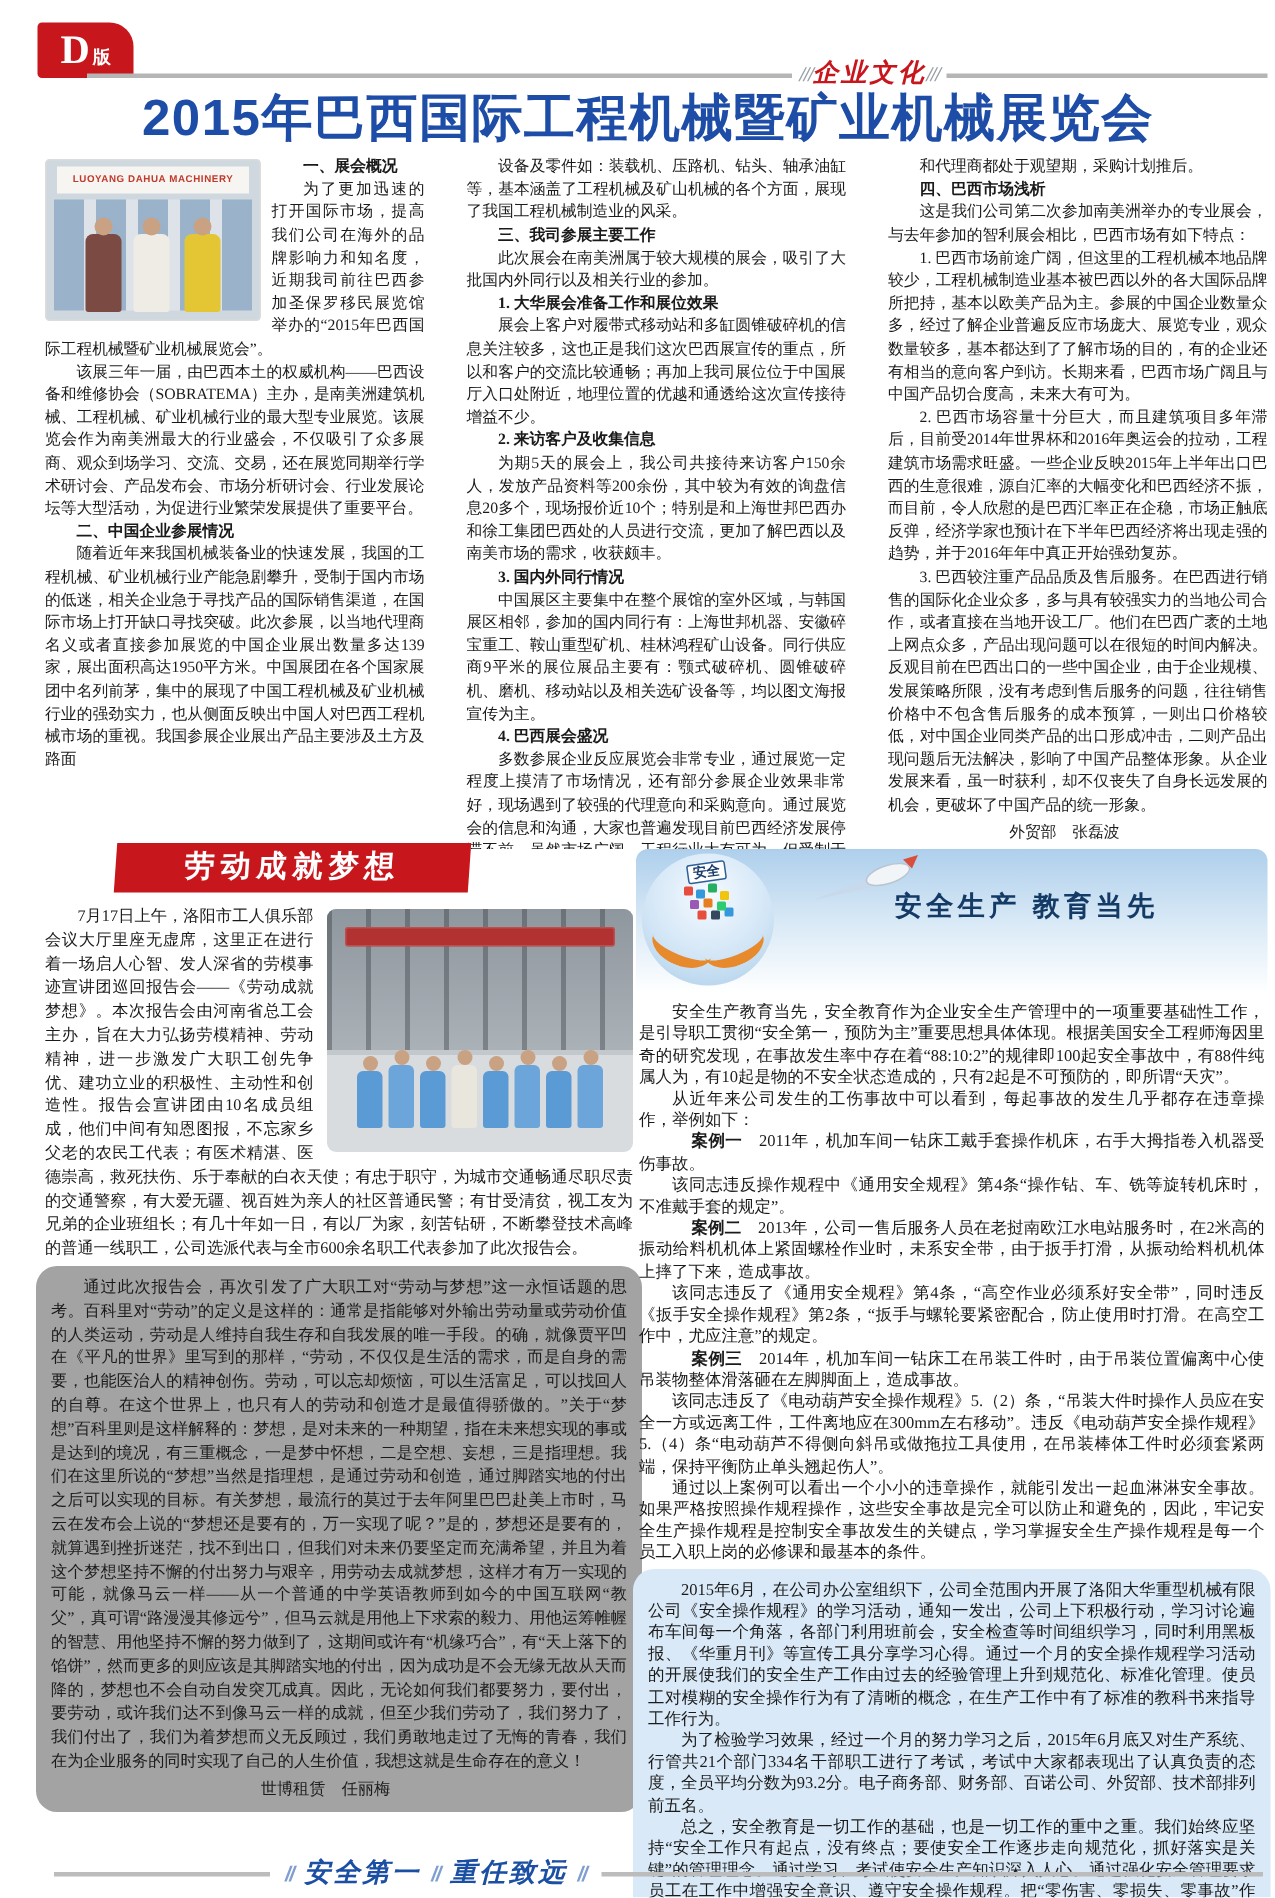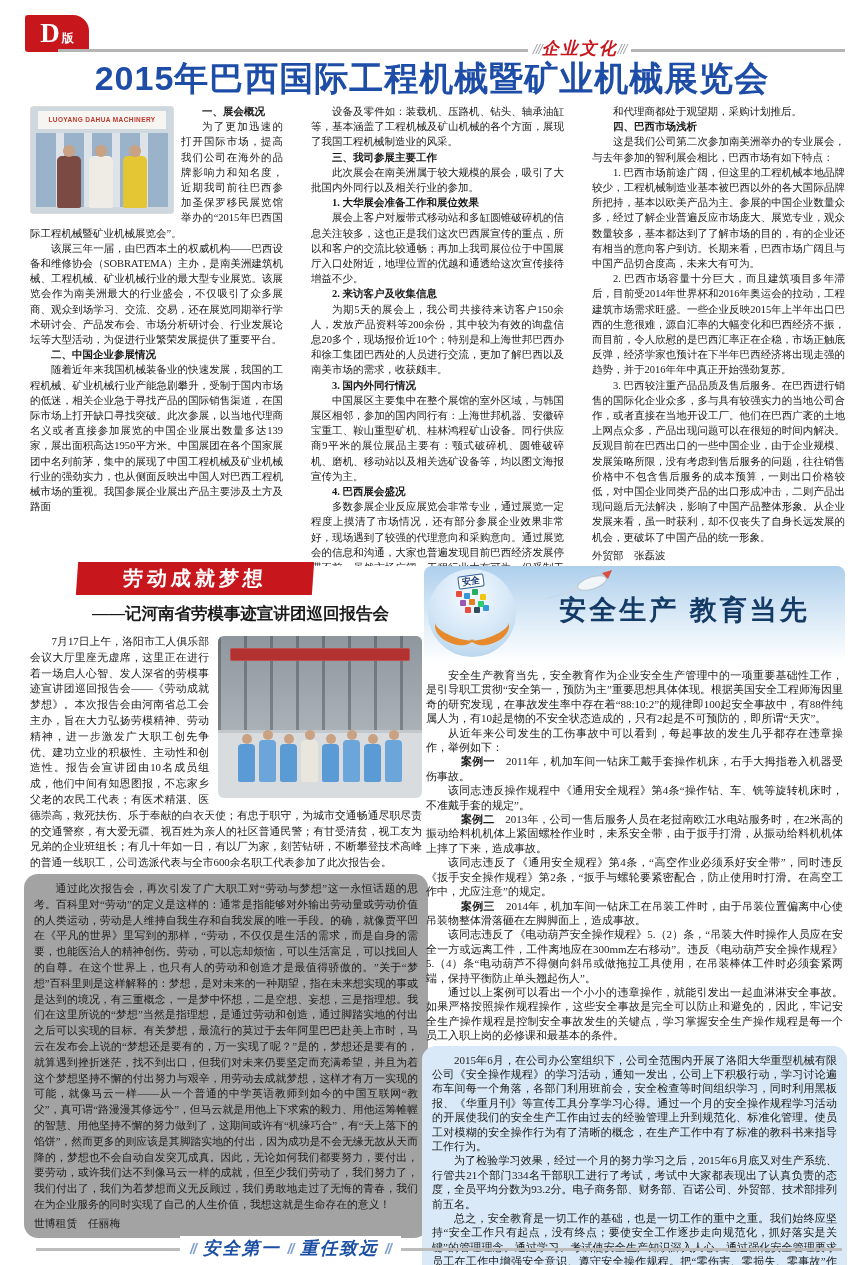--- a/index.html
+++ b/index.html
@@ -14,21 +14,21 @@
   .section-label{position:absolute;left:528px;top:37px;background:#fff;padding:0 5px;
     font-size:17px;font-weight:bold;font-style:italic;color:#c8161d;letter-spacing:2px;white-space:nowrap;}
   .section-label .slash{color:#9aa0a6;font-size:14px;letter-spacing:-1px;}
   .main-title{position:absolute;left:14px;right:0;top:56px;margin:0;text-align:center;
     font-family:"Liberation Sans",sans-serif;font-size:34px;font-weight:bold;color:#1d4da6;letter-spacing:1px;}
   
   .expo{position:absolute;left:30px;top:104px;width:815px;height:462px;display:flex;gap:28px;overflow:hidden;}
   .col{flex:1;font-size:10.5px;line-height:15.2px;text-align:justify;}
   .col p{margin:0;text-indent:2em;}
   .col p.bh{font-weight:bold;}
-  .byline{text-indent:0 !important;text-align:left;padding-right:18px;margin-top:3px !important;}
+  .byline{text-indent:0 !important;text-align:center;padding-right:18px;margin-top:3px !important;}
   
   .booth-photo{float:left;width:142px;height:106px;margin:2px 7px 2px 0;position:relative;
     background:#cfd8df;border:1px solid #dcdcdc;border-radius:3px;overflow:hidden;}
   .booth-sign{position:absolute;top:4px;left:7px;right:7px;height:18px;background:#f7f5f2;
     color:#c0392b;font-family:"Liberation Sans",sans-serif;font-size:6.5px;font-weight:bold;
     text-align:center;line-height:18px;letter-spacing:.4px;}
   .booth-scene{position:absolute;inset:0;}
   .booth-scene::before{content:"";position:absolute;left:5px;right:5px;top:26px;bottom:6px;
     background:repeating-linear-gradient(90deg,#6f94b8 0 20px,#e8ecef 20px 28px);opacity:.55;}
   .figure{position:absolute;bottom:5px;width:24px;height:52px;border-radius:5px 5px 2px 2px;}
@@ -57,21 +57,21 @@
     border-radius:4px 4px 2px 2px;position:relative;vertical-align:bottom;}
   .gp::before{content:"";position:absolute;top:-10px;left:4px;width:10px;height:10px;border-radius:50%;background:#c9a183;}
   .gp:nth-child(2n){height:42px;background:#6ba5da;}
   .gp:nth-child(4){background:#e9e6de;}
   .blue-panel{background:#a3a3a3;border-radius:14px;padding:7px 10px;margin:3px -6px 0 -6px;}
   
   .safety{position:absolute;left:424px;top:566px;width:421px;}
   .safety-head{position:relative;height:96px;border-radius:8px 8px 0 0;
     background:linear-gradient(180deg,#aecfec 0%,#dcebf7 55%,#ffffff 100%);}
   .safety-title{position:absolute;left:100px;right:0;top:26px;text-align:center;
-    font-family:"Liberation Sans",sans-serif;font-size:27px;font-weight:bold;color:#143a66;letter-spacing:3px;}
+    font-family:"Liberation Sans",sans-serif;font-size:18px;font-weight:bold;color:#143a66;letter-spacing:3px;}
   .safety-icon{position:absolute;left:4px;top:3px;width:88px;height:88px;border-radius:50%;overflow:hidden;
     background:radial-gradient(circle at 50% 32%,#f5faff 0%,#d3e6f6 55%,#a9cce8 100%);}
   .cluster{position:absolute;left:28px;top:22px;width:6px;height:6px;background:#e74c3c;border-radius:1px;
     box-shadow:8px 2px 0 #3498db,16px -2px 0 #27ae60,24px 3px 0 #f1c40f,4px 9px 0 #9b59b6,
     13px 8px 0 #e67e22,22px 10px 0 #2ecc71,9px 16px 0 #e74c3c,18px 16px 0 #34495e,27px 14px 0 #3498db;}
   .safety-flag{position:absolute;left:30px;top:6px;background:#fdfdfd;border:1px solid #2e5f96;border-radius:2px;
     color:#1a3c6e;font-size:9px;font-weight:bold;line-height:11px;padding:0 3px;transform:rotate(-8deg);}
   .hand{position:absolute;width:42px;height:20px;border-radius:50%;border-bottom:7px solid #e78a2e;}
   .hand-l{left:6px;top:48px;transform:rotate(22deg);}
   .hand-r{right:6px;top:48px;transform:rotate(-22deg);}
@@ -137,21 +137,20 @@
       <p>这是我们公司第二次参加南美洲举办的专业展会，与去年参加的智利展会相比，巴西市场有如下特点：</p>
       <p>1. 巴西市场前途广阔，但这里的工程机械本地品牌较少，工程机械制造业基本被巴西以外的各大国际品牌所把持，基本以欧美产品为主。参展的中国企业数量众多，经过了解企业普遍反应市场庞大、展览专业，观众数量较多，基本都达到了了解市场的目的，有的企业还有相当的意向客户到访。长期来看，巴西市场广阔且与中国产品切合度高，未来大有可为。</p>
       <p>2. 巴西市场容量十分巨大，而且建筑项目多年滞后，目前受2014年世界杯和2016年奥运会的拉动，工程建筑市场需求旺盛。一些企业反映2015年上半年出口巴西的生意很难，源自汇率的大幅变化和巴西经济不振，而目前，令人欣慰的是巴西汇率正在企稳，市场正触底反弹，经济学家也预计在下半年巴西经济将出现走强的趋势，并于2016年年中真正开始强劲复苏。</p>
       <p>3. 巴西较注重产品品质及售后服务。在巴西进行销售的国际化企业众多，多与具有较强实力的当地公司合作，或者直接在当地开设工厂。他们在巴西广袤的土地上网点众多，产品出现问题可以在很短的时间内解决。反观目前在巴西出口的一些中国企业，由于企业规模、发展策略所限，没有考虑到售后服务的问题，往往销售价格中不包含售后服务的成本预算，一则出口价格较低，对中国企业同类产品的出口形成冲击，二则产品出现问题后无法解决，影响了中国产品整体形象。从企业发展来看，虽一时获利，却不仅丧失了自身长远发展的机会，更破坏了中国产品的统一形象。</p>
       <p class="byline">外贸部　张磊波</p>
     </div>
   </div>
 
   <div class="labor">
     <div class="labor-banner">劳动成就梦想</div>
-    <div class="labor-sub">——记河南省劳模事迹宣讲团巡回报告会</div>
     <div class="labor-body">
       <div class="group-photo">
         <div class="gp-building"></div>
         <div class="gp-banner"></div>
         <div class="gp-people">
           <span class="gp"></span><span class="gp"></span><span class="gp"></span><span class="gp"></span><span class="gp"></span><span class="gp"></span><span class="gp"></span><span class="gp"></span>
         </div>
       </div>
       <p>7月17日上午，洛阳市工人俱乐部会议大厅里座无虚席，这里正在进行着一场启人心智、发人深省的劳模事迹宣讲团巡回报告会——《劳动成就梦想》。本次报告会由河南省总工会主办，旨在大力弘扬劳模精神、劳动精神，进一步激发广大职工创先争优、建功立业的积极性、主动性和创造性。报告会宣讲团由10名成员组成，他们中间有知恩图报，不忘家乡父老的农民工代表；有医术精湛、医德崇高，救死扶伤、乐于奉献的白衣天使；有忠于职守，为城市交通畅通尽职尽责的交通警察，有大爱无疆、视百姓为亲人的社区普通民警；有甘受清贫，视工友为兄弟的企业班组长；有几十年如一日，有以厂为家，刻苦钻研，不断攀登技术高峰的普通一线职工，公司选派代表与全市600余名职工代表参加了此次报告会。</p>
       <div class="blue-panel">

